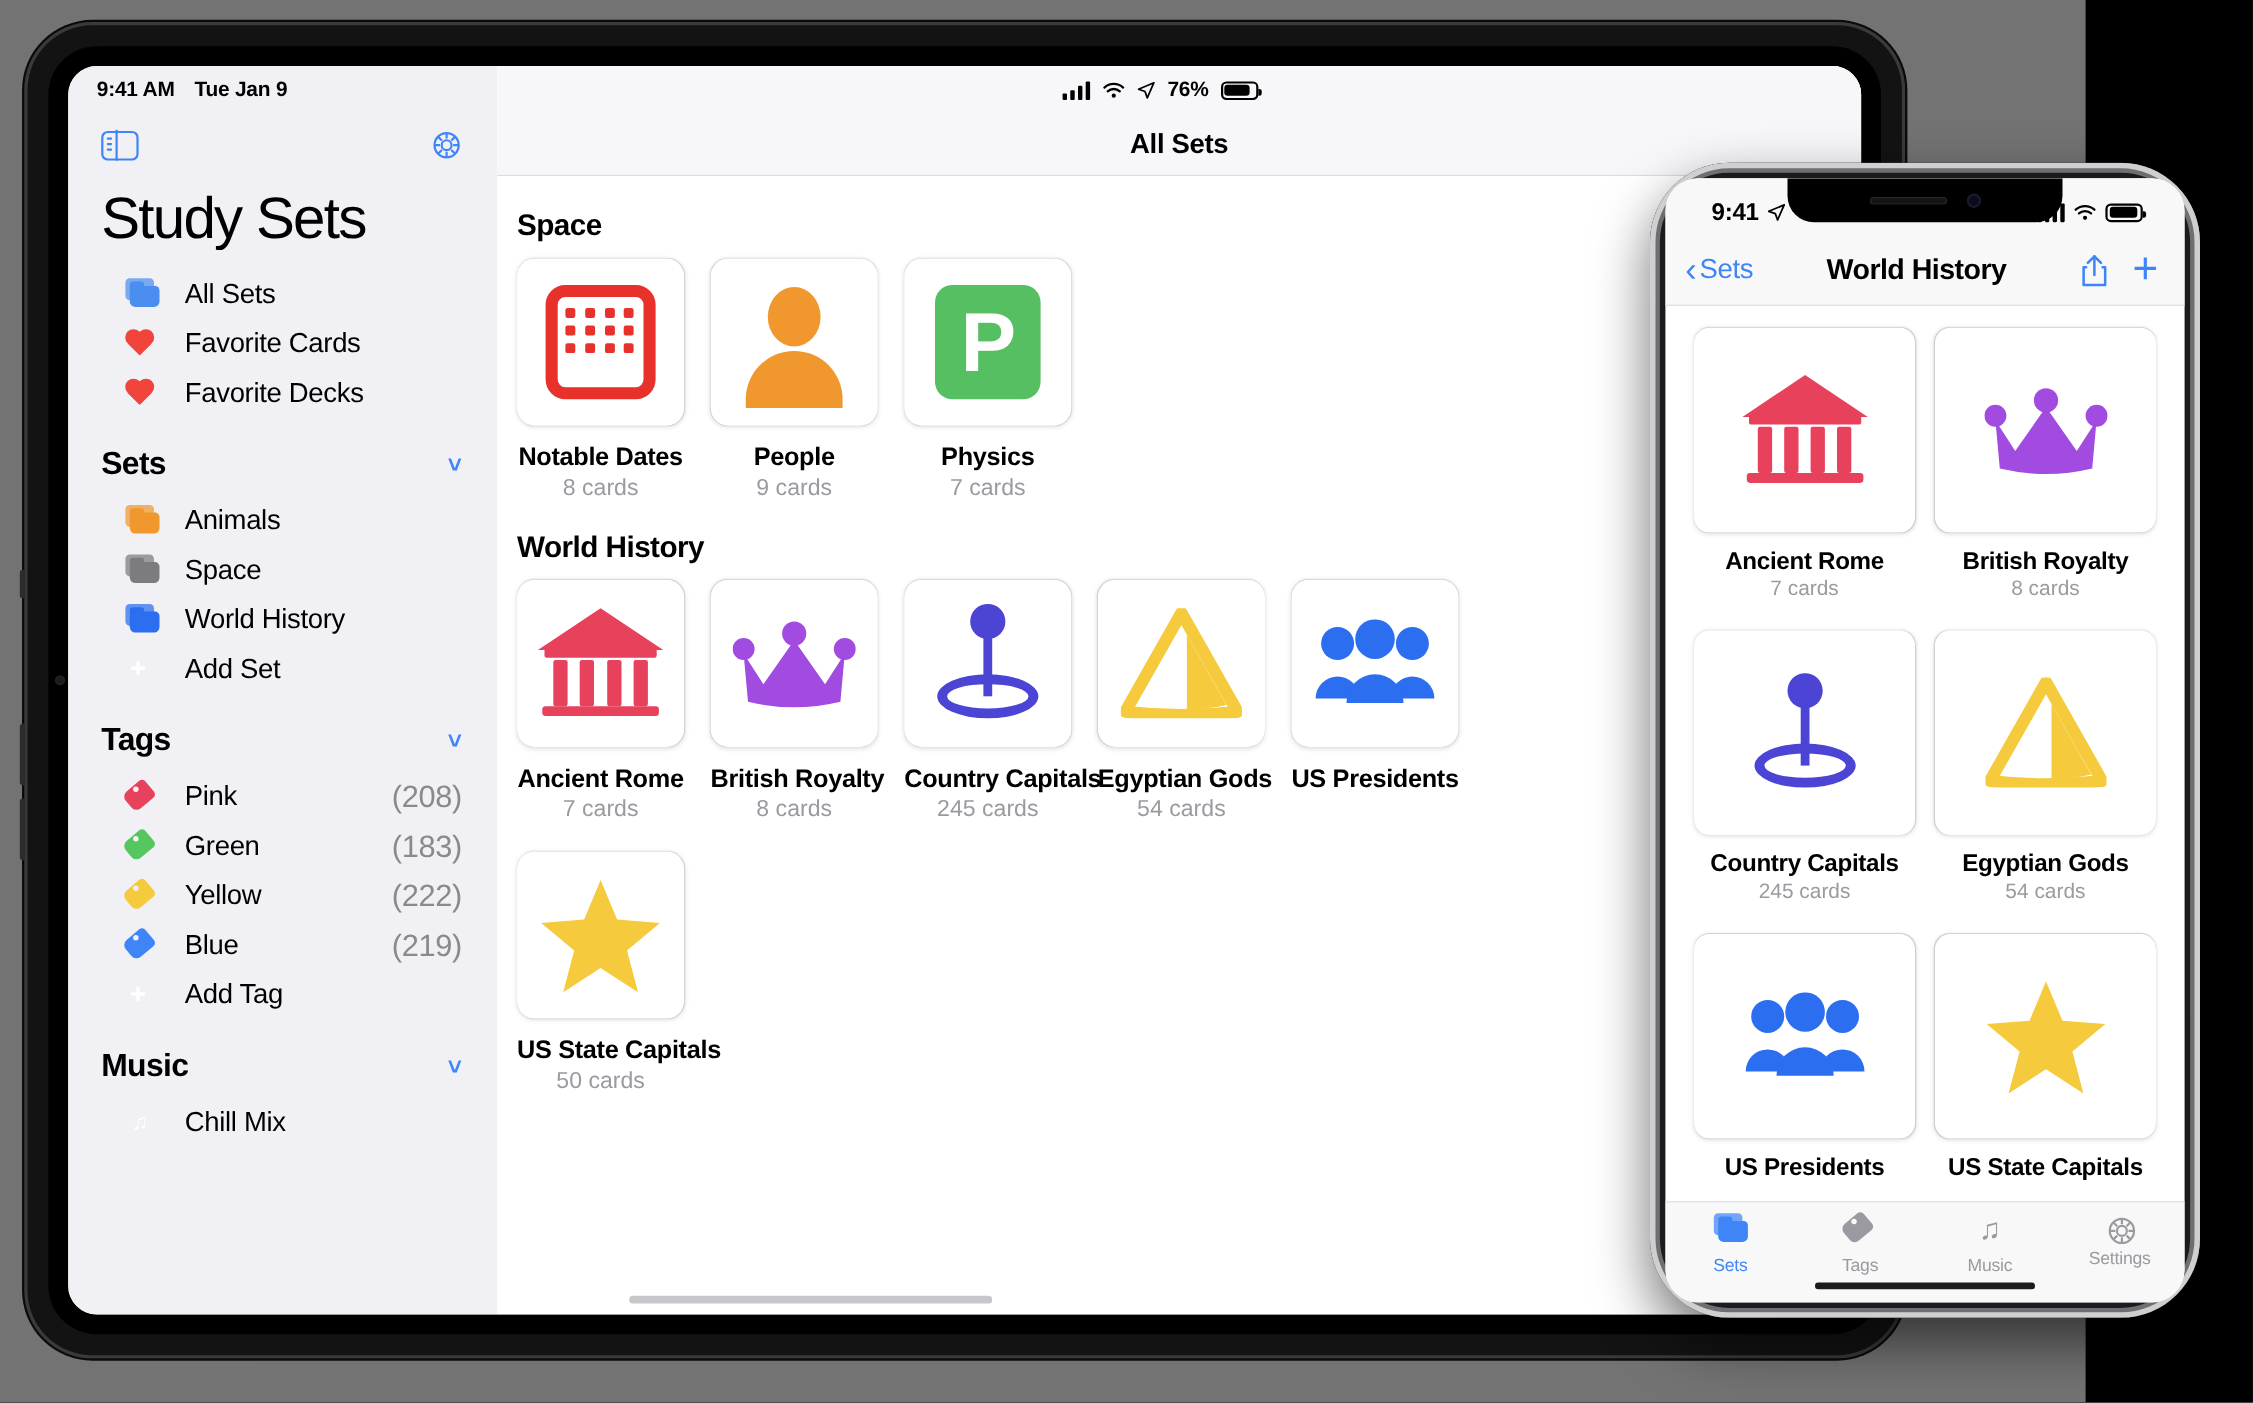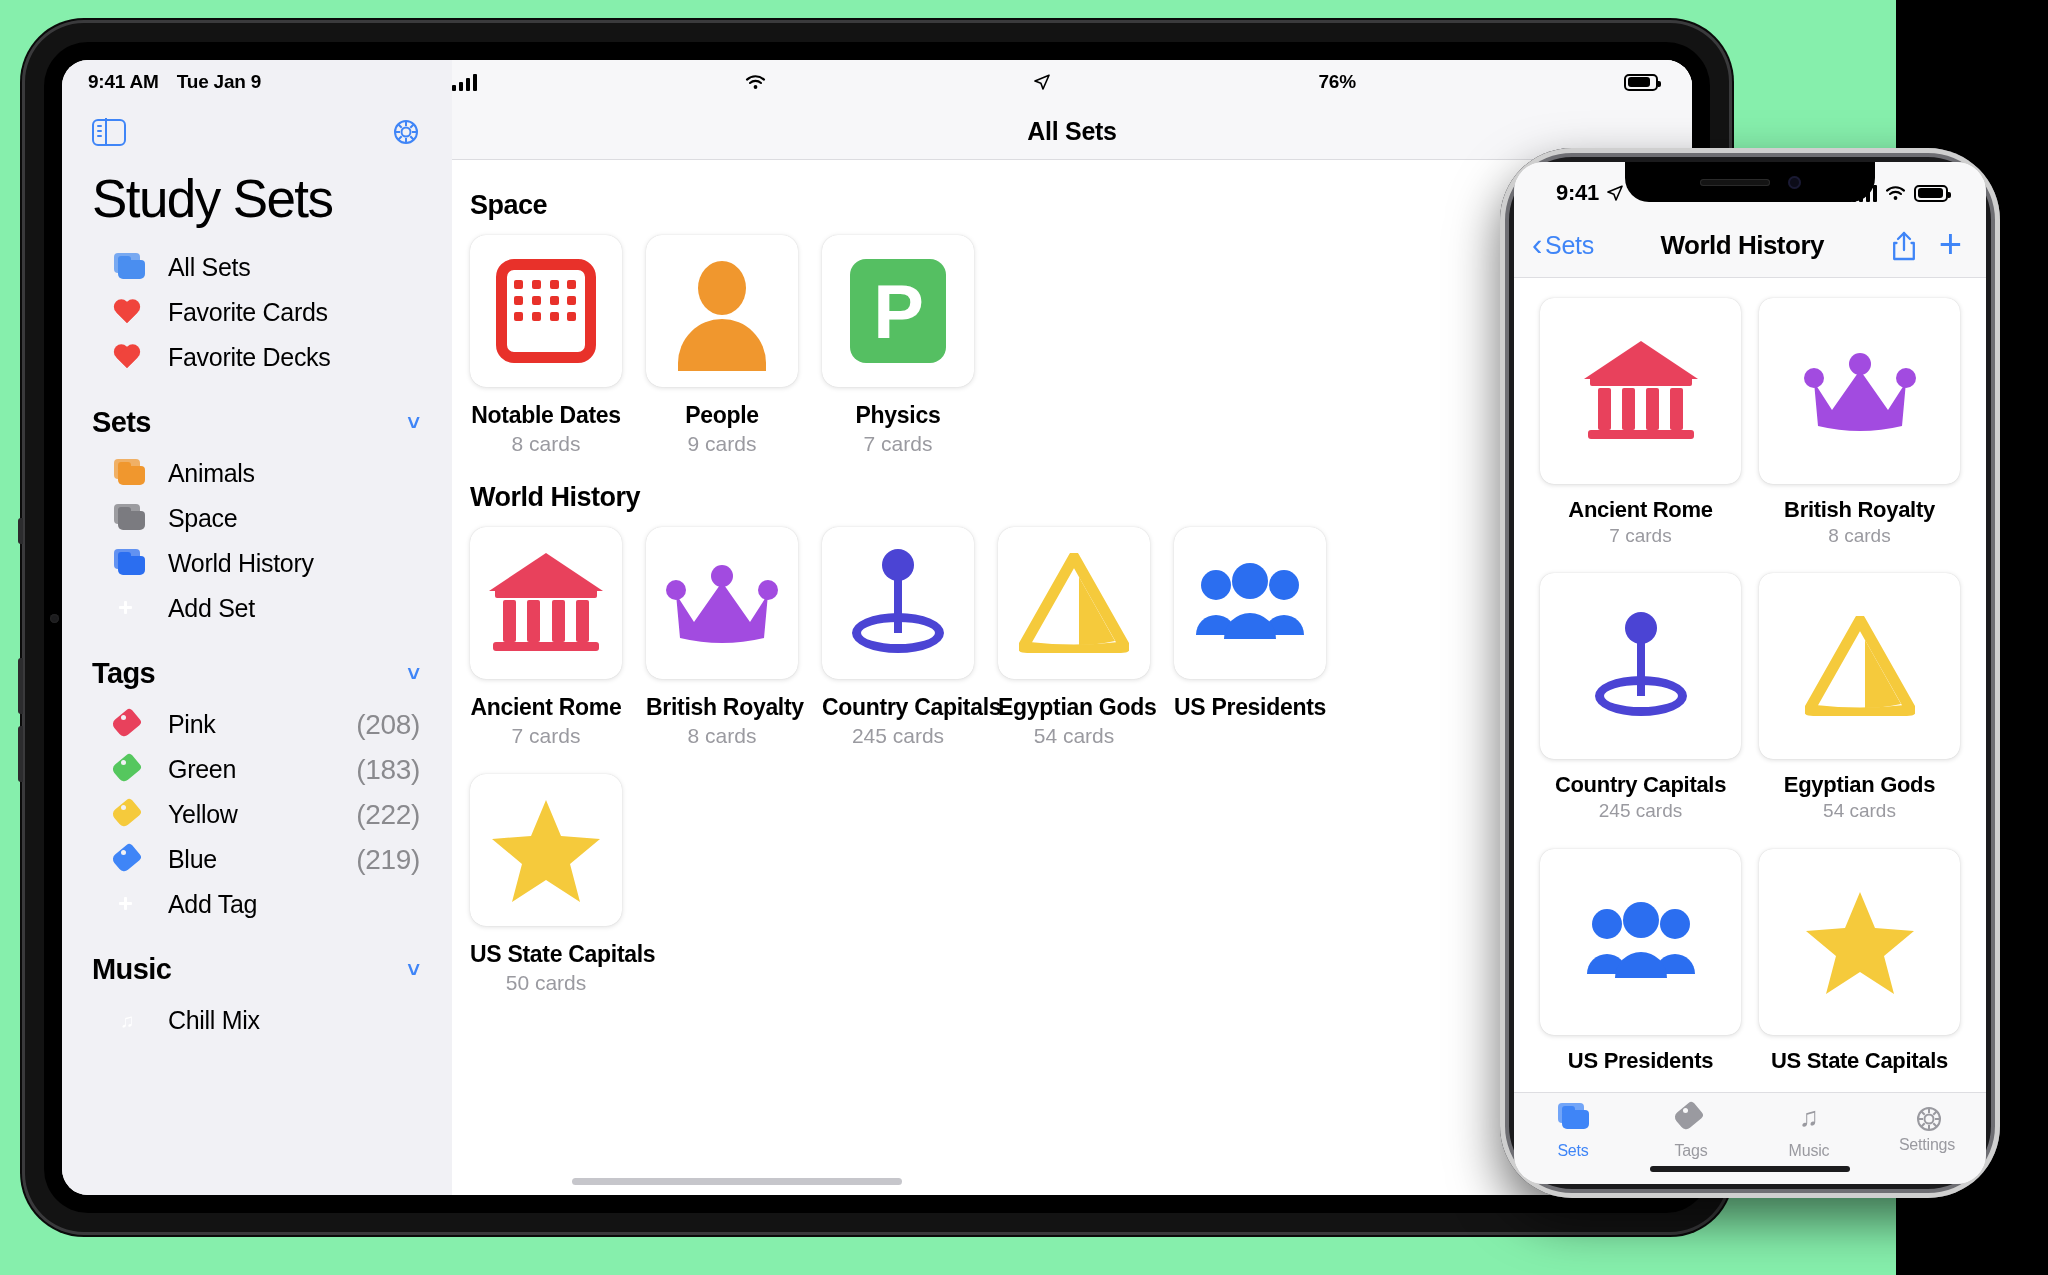--- a/index.html
+++ b/index.html
@@ -2,21 +2,21 @@
 <html><head>
 <meta charset="utf-8">
 <style>
   * { box-sizing: border-box; margin: 0; padding: 0; }
   html, body {
     width: 2048px; height: 1275px;
     background: #000;
     font-family: "Liberation Sans", sans-serif;
     overflow: hidden;
   }
-  #stage { position: relative; width: 1896px; height: 1275px; background: #86efac; }
+  #stage { position: relative; width: 1896px; height: 1275px; background: #737373; }
 
   
   .ipad-device {
     position: absolute; left: 22px; top: 20px;
     width: 1710px; height: 1215px;
     background: #131313;
     border-radius: 62px;
     box-shadow: inset 0 0 0 3px #3a3a3c, 0 0 0 2px #0a0a0a;
   }
   .ipad-bezel {
@@ -131,21 +131,21 @@
   }
   .notebox .n { position:absolute; color:#fff; font-size:19px; left:8px; top:2px; line-height:26px;}
 
   .chev { color: #3f85f7; font-size: 22px; font-weight: 700; }
 
   .sb-icon-btn { cursor: pointer; }
 
   
   .detail { flex: 1; height: 100%; background: #fff; position: relative; overflow: hidden; }
   .dt-statusbar {
-    height: 44px; display: flex; align-items: center; justify-content: space-between;
+    height: 44px; display: flex; align-items: center; justify-content: center;
     padding-right: 34px; gap: 11px; background: #f7f7f9;
   }
   .dt-navbar {
     height: 56px; background: #f7f7f9;
     border-bottom: 1px solid #dcdce0;
     display: flex; align-items: center; justify-content: center;
   }
   .dt-navtitle { font-size: 25px; font-weight: 600; letter-spacing:-0.3px; color:#000;}
   .dt-body { padding: 30px 0 0 0; height: calc(100% - 100px); position: relative; }
   .sec-title {

